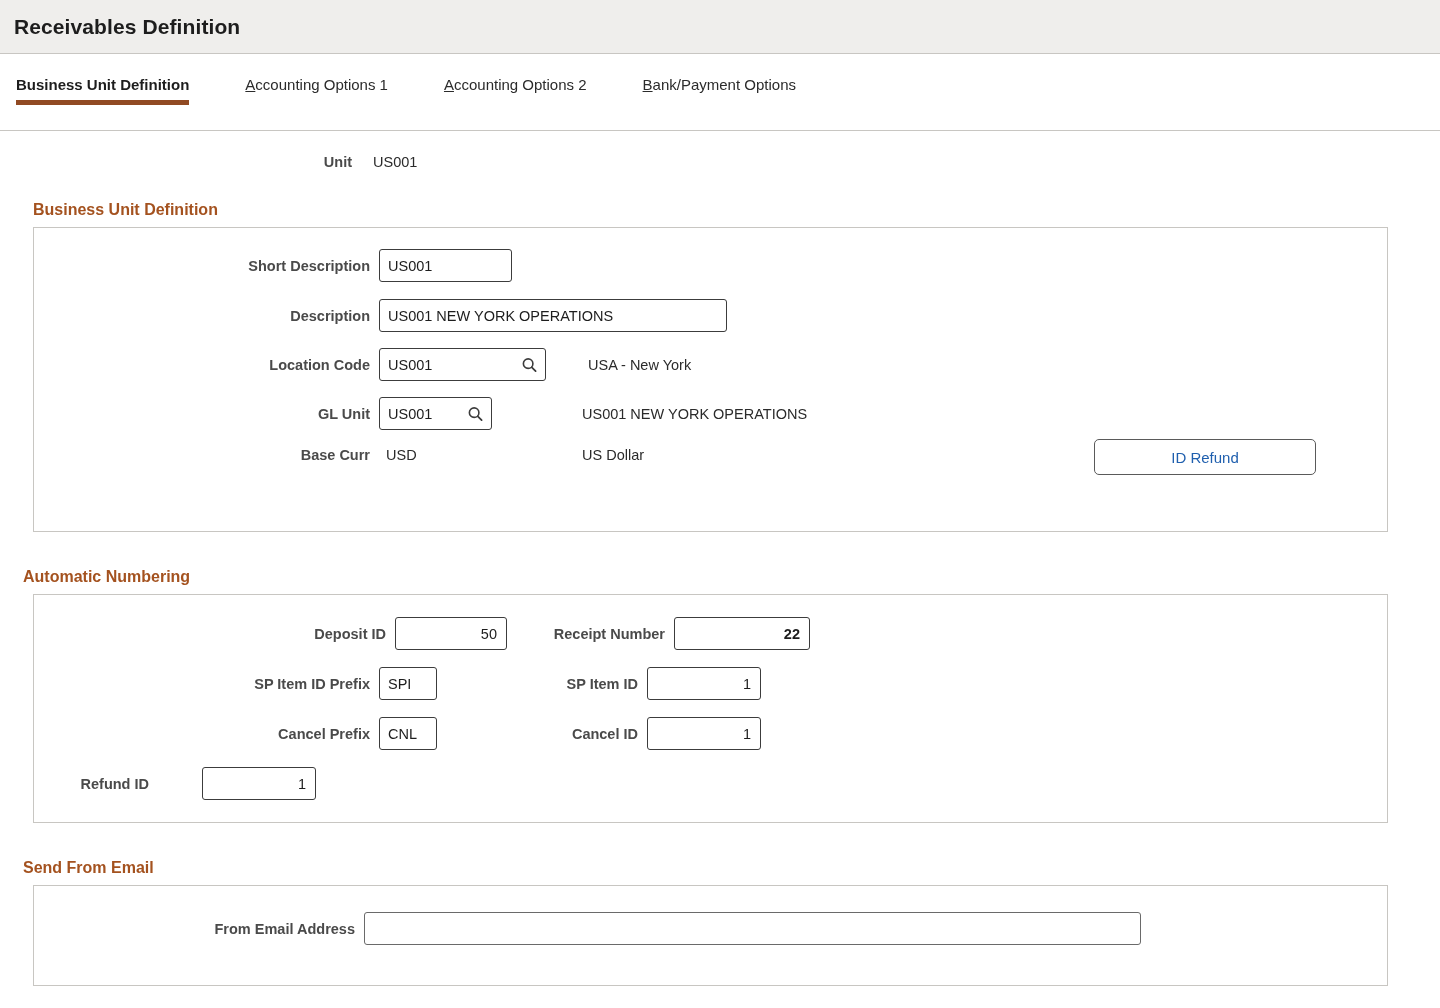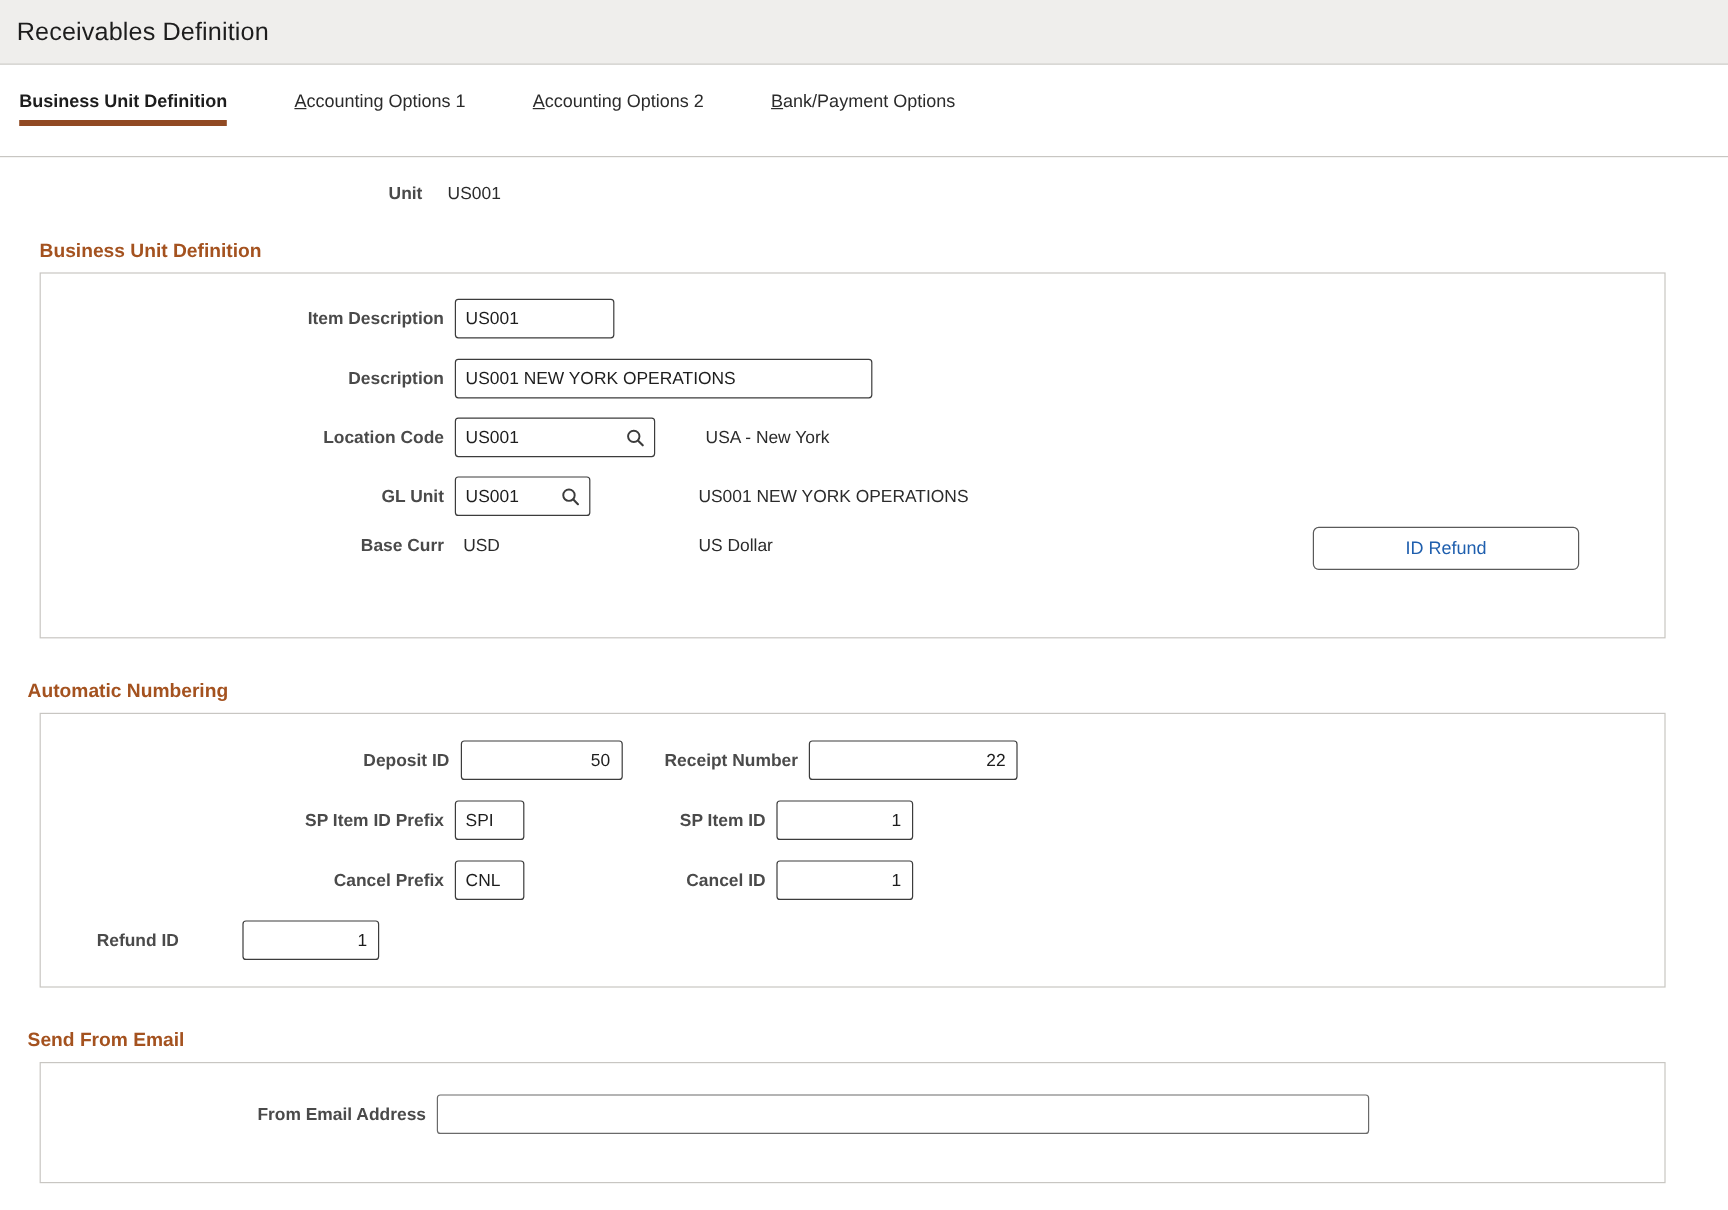--- a/index.html
+++ b/index.html
@@ -18,21 +18,21 @@
   .page-header {
     height: 54px;
     background: #efeeec;
     border-bottom: 1px solid #c8c6c2;
     display: flex;
     align-items: center;
     padding-left: 14px;
   }
   .page-title {
     font-size: 21px;
-    font-weight: normal;
+    font-weight: bold;
     color: #1d1d1d;
     letter-spacing: 0.1px;
   }
 
   
   .tabstrip {
     position: relative;
     height: 77px;
     background: #ffffff;
     display: flex;
@@ -222,21 +222,21 @@
     <div class="lbl">Unit</div>
     <div class="val">US001</div>
   </div>
 
   <div class="section-title">Business Unit Definition</div>
 
   <div class="groupbox">
     <div class="sec1-inner">
 
       <div class="sec1-row" style="top:21px; left:0;">
-        <div class="flabel">Item Description</div>
+        <div class="flabel">Short Description</div>
         <input class="fld" style="width: 133px;" type="text" value="US001">
       </div>
 
       <div class="sec1-row" style="top:71px; left:0;">
         <div class="flabel">Description</div>
         <input class="fld" style="width: 348px;" type="text" value="US001 NEW YORK OPERATIONS">
       </div>
 
       <div class="sec1-row" style="top:120px; left:0;">
         <div class="flabel">Location Code</div>
@@ -274,25 +274,25 @@
   </div>
 
   <div class="section-title tight">Automatic Numbering</div>
 
   <div class="groupbox">
     <div class="sec2-inner">
 
       <div class="an-row">
         <div class="an-cell" style="width:489px;justify-content:center;">
           <div class="flabel" style="width:336px;">Deposit ID</div>
-          <input class="fld num" style="width: 135px;" type="text" value="50">
+          <input class="fld num" style="width: 112px;" type="text" value="50">
         </div>
         <div class="an-cell">
           <div class="flabel" style="width:142px;">Receipt Number</div>
-          <input class="fld num" style="width: 174px;" type="text" value="22">
+          <input class="fld num" style="width: 136px; font-weight: bold;" type="text" value="22">
         </div>
       </div>
 
       <div class="an-row">
         <div class="an-cell" style="width:489px;">
           <div class="flabel" style="width:336px;">SP Item ID Prefix</div>
           <input class="fld" style="width: 58px;" type="text" value="SPI">
         </div>
         <div class="an-cell" style="width:340px;">
           <div class="flabel" style="width:115px;">SP Item ID</div>

